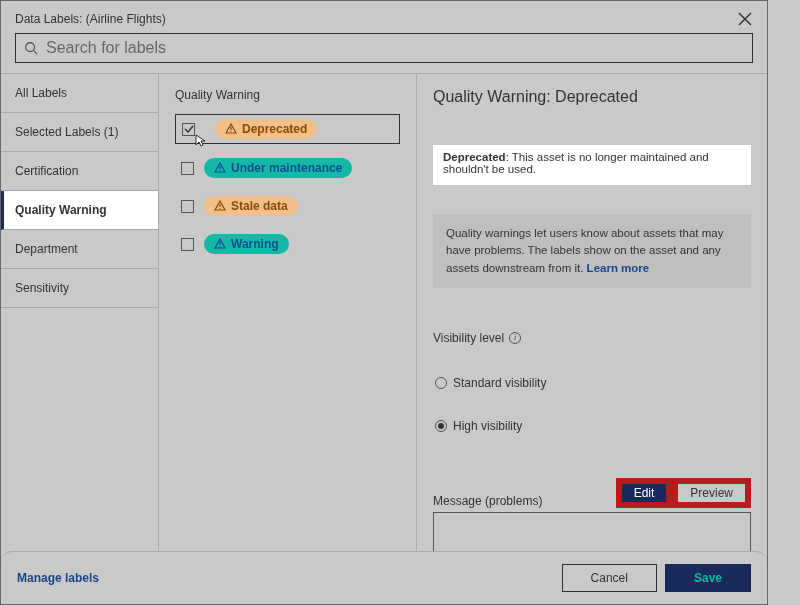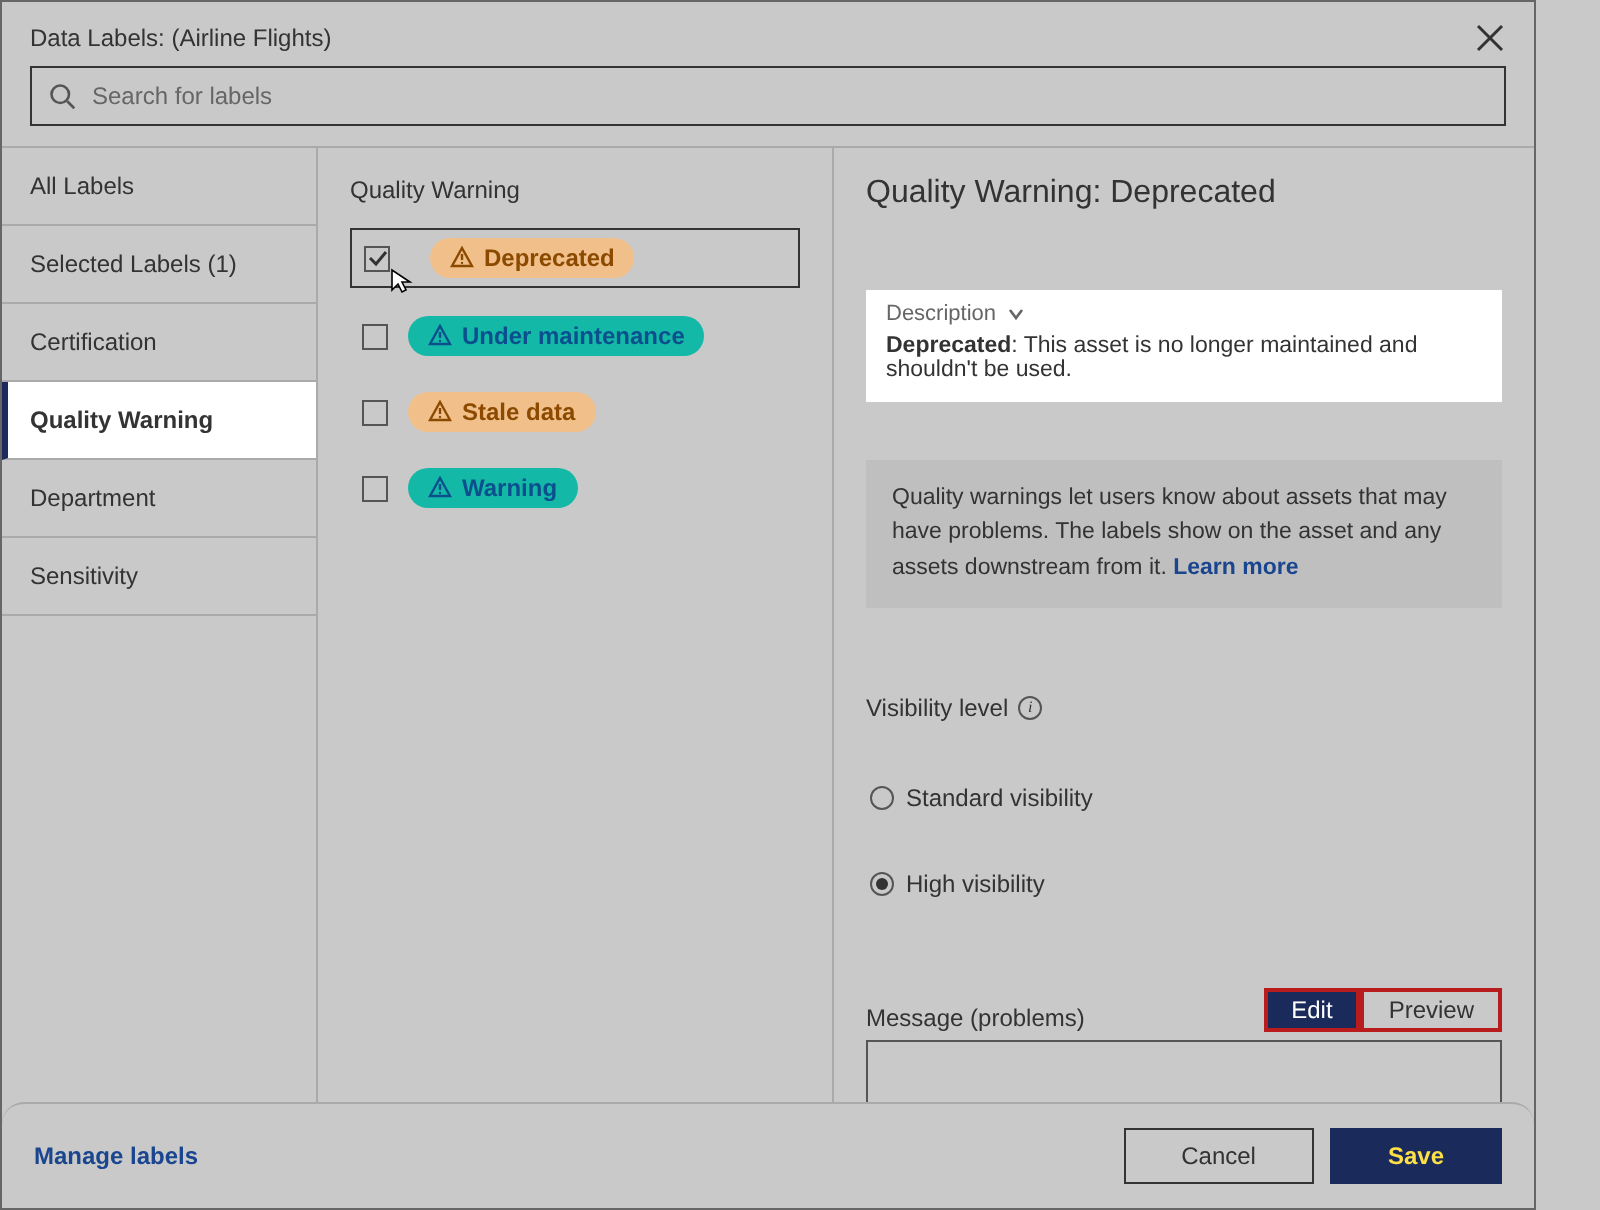--- a/index.html
+++ b/index.html
@@ -5,21 +5,21 @@
   * { box-sizing: border-box; margin: 0; padding: 0; }
   html, body { width: 800px; height: 605px; overflow: hidden; font-family: -apple-system, BlinkMacSystemFont, "Segoe UI", Arial, sans-serif; font-size: 12px; color: #333; background: #c9c9c9; }
   .dialog { width: 768px; height: 605px; background: #c9c9c9; border: 1px solid #666; display: flex; flex-direction: column; }
   .header { display: flex; justify-content: space-between; align-items: center; padding: 8px 12px 4px 14px; }
   .header-title { font-size: 12px; color: #333; }
   .close-x { width: 20px; height: 20px; display: flex; align-items: center; justify-content: center; cursor: pointer; }
   .close-x svg { width: 14px; height: 14px; stroke: #333; }
   .search-wrap { padding: 0 14px 10px 14px; }
   .search { display: flex; align-items: center; gap: 8px; border: 1px solid #333; background: #c9c9c9; height: 30px; padding: 0 8px; }
   .search svg { width: 14px; height: 14px; stroke: #555; fill: none; }
-  .search input { flex: 1; background: transparent; border: none; outline: none; font-size: 12px; color: #333; }
+  .search input { flex: 1; background: transparent; border: none; outline: none; font-size: 16px; color: #333; }
   .search input::placeholder { color: #666; }
   .body { flex: 1; display: flex; border-top: 1px solid #aaa; min-height: 0; }
   .sidebar { width: 158px; border-right: 1px solid #aaa; display: flex; flex-direction: column; }
   .sidebar-item { padding: 12px 14px; border-bottom: 1px solid #aaa; cursor: pointer; color: #333; font-size: 12px; }
   .sidebar-item.active { background: #fff; border-left: 3px solid #1a2a5a; padding-left: 11px; font-weight: 600; }
   .middle { width: 258px; border-right: 1px solid #aaa; padding: 14px 16px; }
   .middle-title { font-size: 12px; color: #333; margin-bottom: 12px; }
   .label-row { display: flex; align-items: center; gap: 10px; margin-bottom: 10px; padding: 4px 6px; }
   .label-row.selected { border: 1px solid #333; }
   .cb { width: 13px; height: 13px; border: 1px solid #555; display: flex; align-items: center; justify-content: center; background: #c9c9c9; cursor: pointer; }
@@ -41,30 +41,30 @@
   .info-box a { color: #1a458f; text-decoration: none; font-weight: 600; cursor: pointer; }
   .vis-label { display: flex; align-items: center; gap: 5px; font-size: 12px; margin-bottom: 6px; }
   .info-icon { width: 12px; height: 12px; border: 1px solid #555; border-radius: 50%; display: flex; align-items: center; justify-content: center; font-size: 8px; font-style: italic; font-family: serif; }
   .radio-row { display: flex; align-items: center; gap: 6px; font-size: 12px; margin-bottom: 4px; margin-left: 2px; cursor: pointer; }
   .radio { width: 12px; height: 12px; border: 1px solid #555; border-radius: 50%; display: flex; align-items: center; justify-content: center; }
   .radio.selected::after { content: ""; width: 6px; height: 6px; background: #333; border-radius: 50%; }
   .msg-section { margin-top: 16px; flex: 1; display: flex; flex-direction: column; min-height: 0; }
   .msg-head { display: flex; justify-content: space-between; align-items: flex-end; margin-bottom: 4px; }
   .msg-label { font-size: 12px; }
   .seg { display: flex; }
-  .seg-btn { border: 2px solid #b91c1c; padding: 2px 12px; font-size: 12px; cursor: pointer; }
+  .seg-btn { border: 6px solid #b91c1c; padding: 2px 12px; font-size: 12px; cursor: pointer; }
   .seg-btn.active { background: #1a2a5a; color: #fff; }
   .seg-btn.inactive { background: #c9c9c9; color: #333; }
   .msg-area { flex: 1; border: 1px solid #555; background: #c9c9c9; resize: none; outline: none; font-family: inherit; font-size: 12px; min-height: 140px; }
   .footer { border-top: 1px solid #aaa; padding: 12px 16px; display: flex; justify-content: space-between; align-items: center; background: #c9c9c9; border-radius: 11px; }
   .manage { color: #1a458f; font-weight: 600; font-size: 12px; cursor: pointer; }
   .footer-btns { display: flex; gap: 8px; }
   .btn { padding: 6px 28px; font-size: 12px; cursor: pointer; border: 1px solid #333; }
   .btn.secondary { background: #c9c9c9; color: #333; }
-  .btn.primary { background: #1a2a5a; color: #fde047; border-color: #1a2a5a; font-weight: 600; }
+  .btn.primary { background: #1a2a5a; color: #14b8a6; border-color: #1a2a5a; font-weight: 600; }
 </style>
 </head>
 <body>
 
 <div class="dialog">
 
   <div class="header">
     <div class="header-title">Data Labels: (Airline Flights)</div>
     <div class="close-x">
       <svg viewBox="0 0 14 14">
@@ -153,26 +153,20 @@
             </svg>
           <span>Warning</span>
         </span>
       </div>
     </div>
 
     <div class="rightpane">
       <div class="right-title">Quality Warning: Deprecated</div>
 
       <div class="desc-box">
-        <div class="desc-head">
-          <span>Description</span>
-          <svg viewBox="0 0 10 10">
-              <polyline points="2,3 5,7 8,3" fill="none" stroke-width="1.3"></polyline>
-            </svg>
-        </div>
         <div class="desc-text"><span class="bold">Deprecated</span><span>: This asset is no longer maintained and shouldn't be used.</span></div>
       </div>
 
       <div class="info-box">
         <span>Quality warnings let users know about assets that may have problems. The labels show on the asset and any assets downstream from it. </span><a>Learn more</a>
       </div>
 
       <div class="vis-label">
         <span>Visibility level</span>
         <span class="info-icon">i</span>

